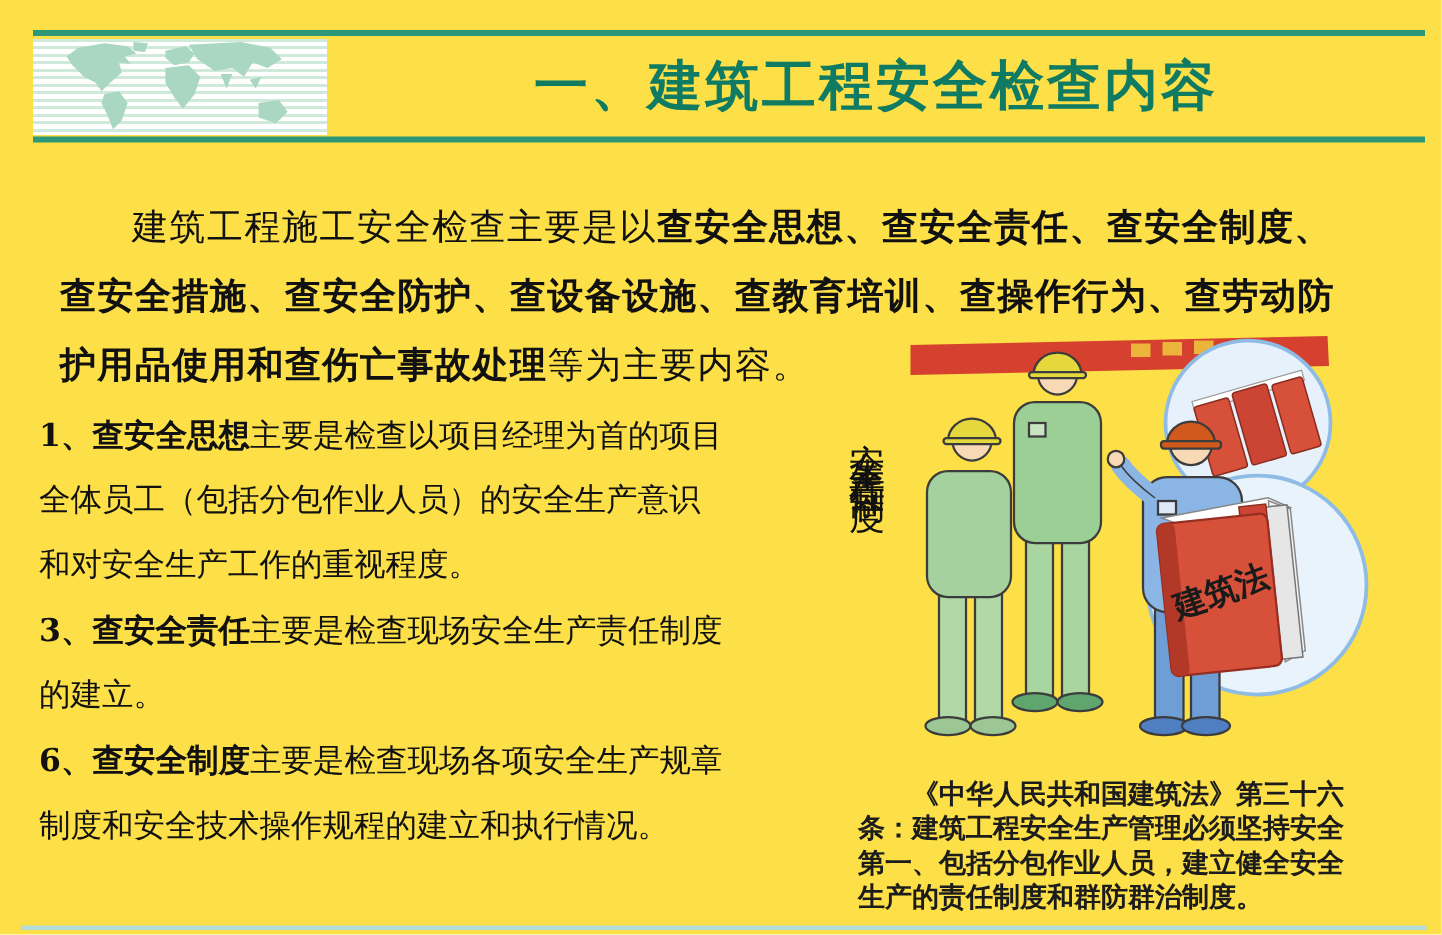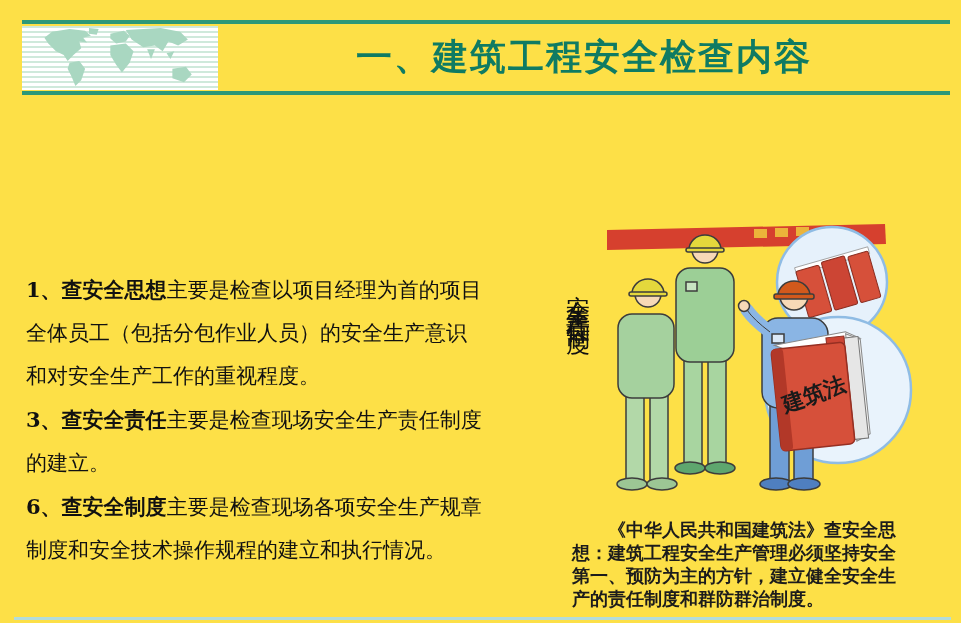--- a/index.html
+++ b/index.html
@@ -64,20 +64,21 @@
             <path d="M146 28 L154 26 L150 34 Z"></path>
             <path d="M152 44 L166 42 L172 50 L164 58 L152 54 Z"></path>
           </g>
         </svg>
       </div>
       <div class="slide-title">一、建筑工程安全检查内容</div>
     </div>
     <div class="rule"></div>
   </div>
 
+  <p class="intro"><span>建筑工程施工安全检查主要是以</span><b>查安全思想、查安全责任、查安全制度、查安全措施、查安全防护、查设备设施、查教育培训、查操作行为、查劳动防护用品使用和查伤亡事故处理</b><span>等为主要内容。</span></p>
 
   <div class="items">
     <p><b>1、查安全思想</b><span>主要是检查以项目经理为首的项目全体员工（包括分包作业人员）的安全生产意识和对安全生产工作的重视程度。</span></p>
     <p><b>3、查安全责任</b><span>主要是检查现场安全生产责任制度的建立。</span></p>
     <p><b>6、查安全制度</b><span>主要是检查现场各项安全生产规章制度和安全技术操作规程的建立和执行情况。</span></p>
   </div>
 
   <div class="figure">
     <div class="v-label">安全生产责任制度</div>
 
@@ -147,18 +148,18 @@
         <polygon points="176,120 248,114 262,122 192,128" fill="#ffffff" stroke="#888" stroke-width="1"></polygon>
         <polygon points="248,116 262,123 262,218 248,224" fill="#f2f2f2" stroke="#888" stroke-width="1"></polygon>
         <rect x="244" y="120" width="16" height="102" fill="#e6e6e6" stroke="#777" stroke-width="1"></rect>
         <rect x="228" y="118" width="18" height="104" fill="#cc4534" stroke="#8a2d20" stroke-width="1"></rect>
         <rect x="172" y="124" width="74" height="102" rx="5" fill="#d6503a" stroke="#962f22" stroke-width="1.5"></rect>
         <rect x="172" y="124" width="12" height="102" rx="4" fill="#b23828" stroke="none"></rect>
         <text x="212" y="180" transform="rotate(-14 212 180)" text-anchor="middle" font-size="22" font-weight="bold" fill="#1a1a1a" stroke="none" font-family="'DejaVu Sans','Liberation Sans',sans-serif">建筑法</text>
       </g>
     </svg>
 
-    <p class="caption">《中华人民共和国建筑法》查安全思想：建筑工程安全生产管理必须坚持安全第一、预防为主的方针，建立健全安全生产的责任制度和群防群治制度。</p>
+    <p class="caption">《中华人民共和国建筑法》第三十六条：建筑工程安全生产管理必须坚持安全第一、包括分包作业人员，建立健全安全生产的责任制度和群防群治制度。</p>
   </div>
 
   <div class="footer-line"></div>
   <div class="right-border"></div>
 </div>
 
 </body></html>

